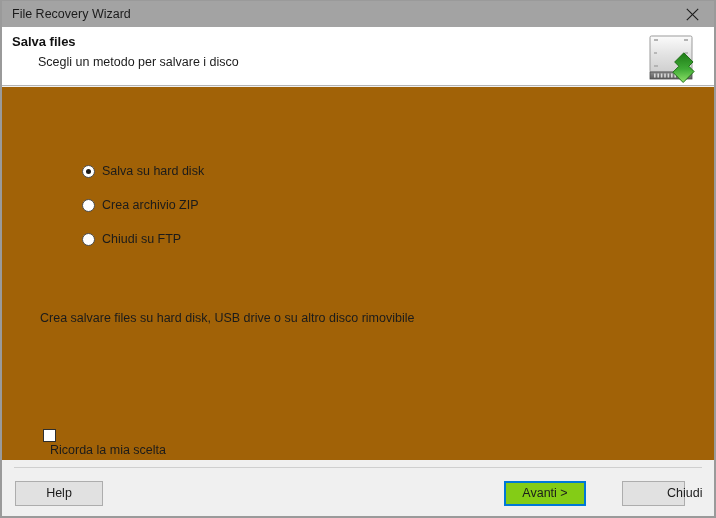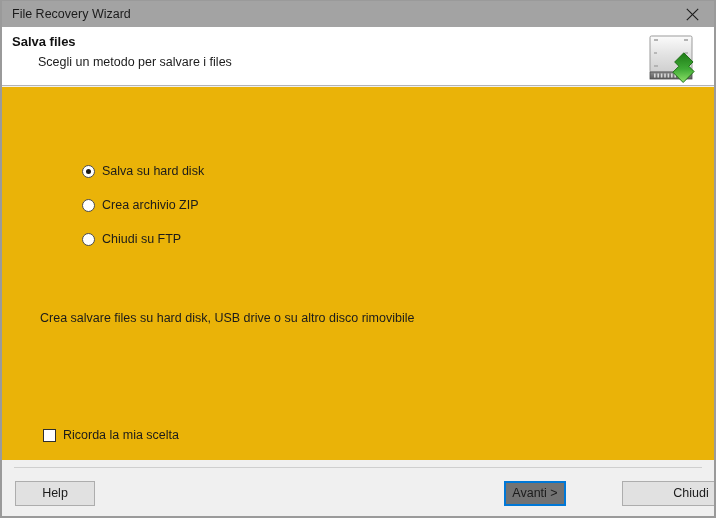--- a/index.html
+++ b/index.html
@@ -100,21 +100,21 @@
   }
   .header-icon svg { display:block; }
 
   
   .body {
     position: absolute;
     left: 0;
     top: 86px;
     right: 0;
     bottom: 56px;
-    background: #eab308;
+    background: #a16207;
   }
 
   .options {
     position: absolute;
     left: 80px;
     top: 76px;
   }
   .option-row {
     position: relative;
     height: 34px;
@@ -161,20 +161,21 @@
     white-space: nowrap;
   }
 
   .remember {
     position: absolute;
     left: 41px;
     top: 340px;
     display: flex;
     align-items: flex-start;
     cursor: pointer;
+    flex-direction: column;
   }
   .checkbox {
     width: 13px;
     height: 13px;
     border: 1px solid #2f2f2f;
     background: #ffffff;
     box-sizing: border-box;
     flex: 0 0 auto;
     margin-top: 2px;
   }
@@ -211,45 +212,45 @@
     box-sizing: border-box;
     font-family: "Liberation Sans", sans-serif;
     font-size: 12.5px;
     color: #1b1b1b;
     line-height: 23px;
     text-align: center;
     padding: 0;
     cursor: pointer;
     white-space: nowrap;
   }
-  .btn-help  { left: 13px;  top: 21px; width: 80px; }
-  .btn-next  { left: 502px; top: 21px; width: 62px;
-               border: 2px solid #0078d7; background: #737373; line-height: 21px; }
-  .btn-close { left: 620px; top: 21px; width: 94px; padding-left: 44px; }
+  .btn-help  { left: 13px;  top: 21px; width: 88px; }
+  .btn-next  { left: 502px; top: 21px; width: 82px;
+               border: 2px solid #0078d7; background: #84cc16; line-height: 21px; }
+  .btn-close { left: 620px; top: 21px; width: 63px; padding-left: 44px; }
 </style>
 </head>
 <body>
 
 <div class="window">
 
   <div class="titlebar">
     <div class="titlebar-text">File Recovery Wizard</div>
     <button class="close-btn">
       <span>
         <svg width="13" height="13" viewBox="0 0 13 13">
           <line x1="0.8" y1="0.8" x2="12.2" y2="12.2" stroke="#1b1b1b" stroke-width="1.1"></line>
           <line x1="12.2" y1="0.8" x2="0.8" y2="12.2" stroke="#1b1b1b" stroke-width="1.1"></line>
         </svg>
       </span>
     </button>
   </div>
 
   <div class="header">
     <div class="header-title">Salva files</div>
-    <div class="header-sub">Scegli un metodo per salvare i files</div>
+    <div class="header-sub">Scegli un metodo per salvare i disco</div>
 
     <div class="header-icon">
       <svg width="64" height="56" viewBox="0 0 64 56">
         <defs>
           <linearGradient id="diskBody" x1="0" y1="0" x2="0" y2="1">
             <stop offset="0" stop-color="#fbfbfb"></stop>
             <stop offset="0.5" stop-color="#e3e3e3"></stop>
             <stop offset="1" stop-color="#cfcfcf"></stop>
           </linearGradient>
           <linearGradient id="diskBar" x1="0" y1="0" x2="0" y2="1">

